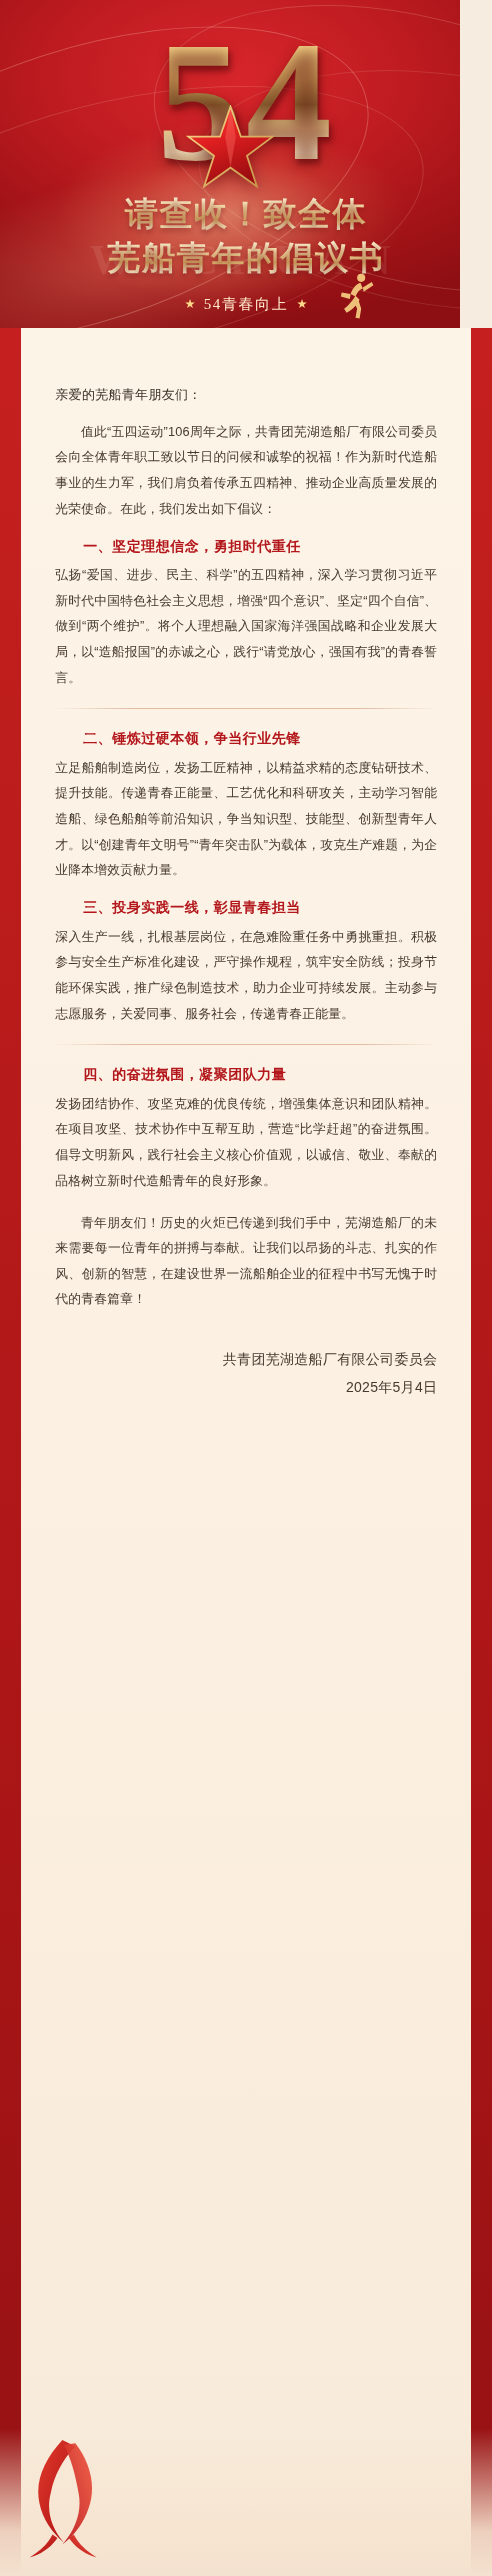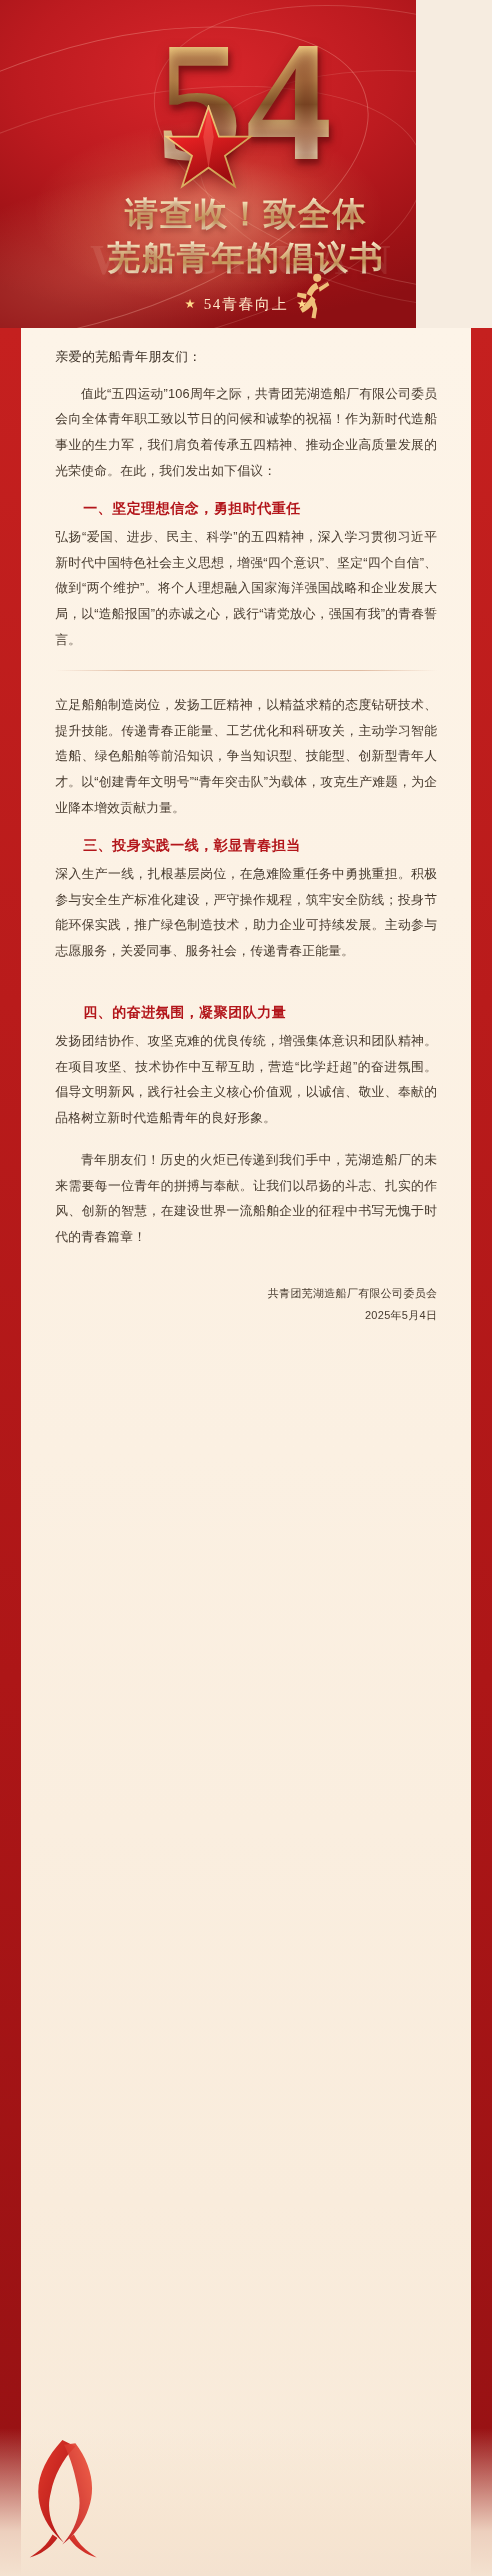--- a/index.html
+++ b/index.html
@@ -14,21 +14,21 @@
     position: relative;
     width: 492px;
     height: 2576px;
     overflow: hidden;
     background: #f6ece0;
   }
 
   
   .hero {
     position: relative;
-    width: 416px;
+    width: 460px;
     height: 345px;
     overflow: hidden;
     background:
       radial-gradient(ellipse 410px 246px at 50% 22%, #d8262b 0%, #bd1b20 45%, #9e1216 80%, #8d0f13 100%);
   }
   .hero-swoosh {
     position: absolute;
     left: -66px;
     top: 98px;
     width: 656px;
@@ -187,21 +187,21 @@
     background: linear-gradient(180deg, #c5201f 0%, #ad1617 60%, #951113 100%);
   }
   .side-strip-left { left: 0; }
   .side-strip-right { right: 0; }
 
   .content {
     position: absolute;
     left: 21.3px;
     top: 0;
     width: 450px;
-    padding: 20px 34px 0 34px;
+    padding: 58px 34px 0 34px;
     box-sizing: border-box;
   }
 
   .greeting {
     font-size: 13px;
     color: #3c3026;
     letter-spacing: 0.3px;
     margin-bottom: 14.8px;
     font-family: "Liberation Sans", sans-serif;
   }
@@ -228,21 +228,21 @@
 
   .divider {
     height: 0.8px;
     background: linear-gradient(90deg, rgba(190,120,80,0) 0%, rgba(190,120,80,0.45) 20%, rgba(190,120,80,0.45) 80%, rgba(190,120,80,0) 100%);
     margin: 18px 0 21.3px 0;
   }
 
   .signature {
     margin-top: 33px;
     text-align: right;
-    font-size: 11px;
+    font-size: 14px;
     color: #463a2e;
     line-height: 2.0;
     letter-spacing: 0.3px;
   }
 
   
   .bottom-ribbon {
     position: absolute;
     left: 14.8px;
     bottom: 14.8px;
@@ -328,20 +328,21 @@
 
       <div class="greeting">亲爱的芜船青年朋友们：</div>
 
       <p class="para">值此“五四运动”106周年之际，共青团芜湖造船厂有限公司委员会向全体青年职工致以节日的问候和诚挚的祝福！作为新时代造船事业的生力军，我们肩负着传承五四精神、推动企业高质量发展的光荣使命。在此，我们发出如下倡议：</p>
 
       <div class="sec-head">一、坚定理想信念，勇担时代重任</div>
       <p class="para noindent">弘扬“爱国、进步、民主、科学”的五四精神，深入学习贯彻习近平新时代中国特色社会主义思想，增强“四个意识”、坚定“四个自信”、做到“两个维护”。将个人理想融入国家海洋强国战略和企业发展大局，以“造船报国”的赤诚之心，践行“请党放心，强国有我”的青春誓言。</p>
 
       <div class="divider"></div>
 
+      <div class="sec-head">二、锤炼过硬本领，争当行业先锋</div>
       <p class="para noindent">立足船舶制造岗位，发扬工匠精神，以精益求精的态度钻研技术、提升技能。传递青春正能量、工艺优化和科研攻关，主动学习智能造船、绿色船舶等前沿知识，争当知识型、技能型、创新型青年人才。以“创建青年文明号”“青年突击队”为载体，攻克生产难题，为企业降本增效贡献力量。</p>
 
       <div class="sec-head">三、投身实践一线，彰显青春担当</div>
       <p class="para noindent">深入生产一线，扎根基层岗位，在急难险重任务中勇挑重担。积极参与安全生产标准化建设，严守操作规程，筑牢安全防线；投身节能环保实践，推广绿色制造技术，助力企业可持续发展。主动参与志愿服务，关爱同事、服务社会，传递青春正能量。</p>
 
       <div class="divider"></div>
 
       <div class="sec-head">四、的奋进氛围，凝聚团队力量</div>
       <p class="para noindent">发扬团结协作、攻坚克难的优良传统，增强集体意识和团队精神。在项目攻坚、技术协作中互帮互助，营造“比学赶超”的奋进氛围。倡导文明新风，践行社会主义核心价值观，以诚信、敬业、奉献的品格树立新时代造船青年的良好形象。</p>
 

